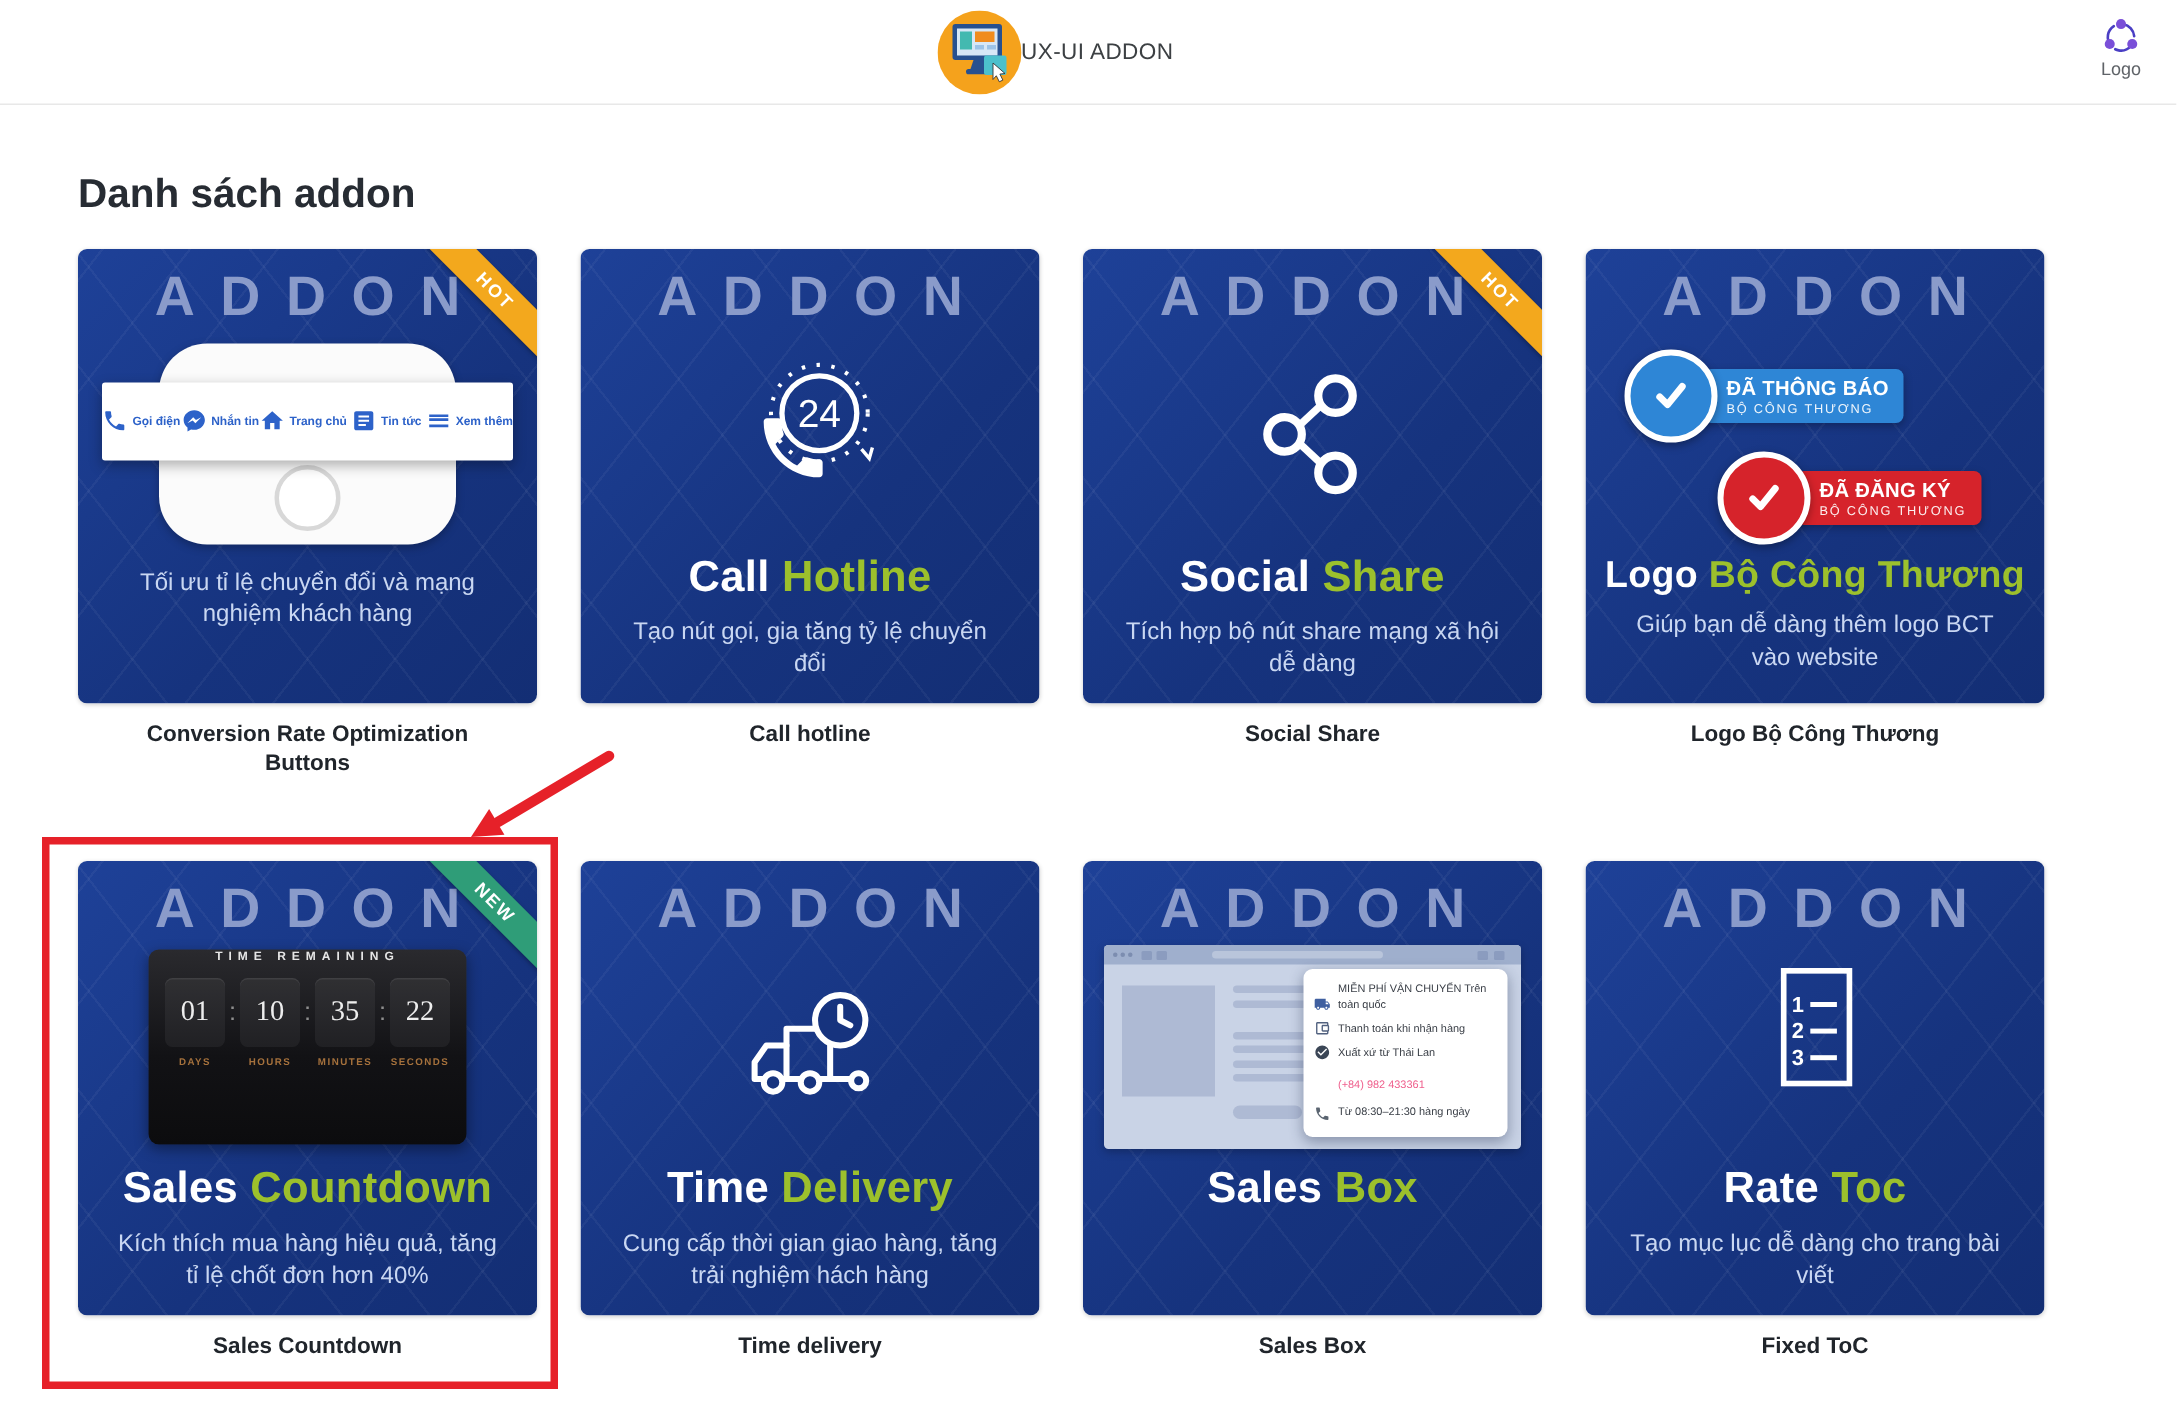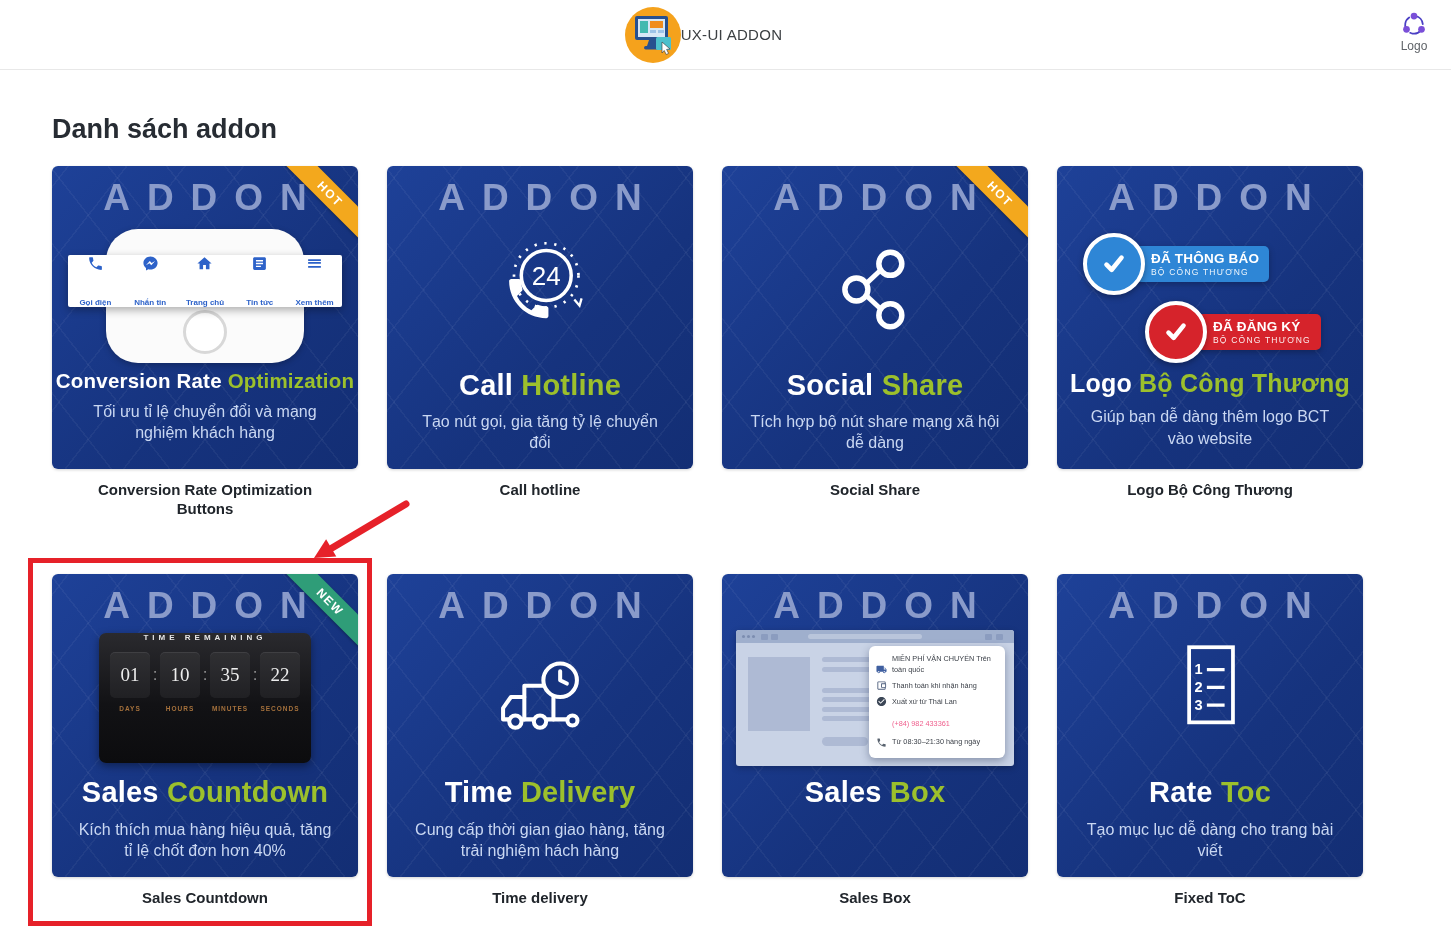--- a/index.html
+++ b/index.html
@@ -38,21 +38,21 @@
   .ribbon{position:absolute;top:0;right:0;width:86px;height:86px;overflow:hidden;border-top-right-radius:6px}
   .ribbon span{position:absolute;display:block;width:124px;padding:4px 0;color:#fff;font-weight:bold;font-size:12px;
     letter-spacing:1.5px;text-align:center;transform:rotate(45deg);right:-34px;top:17px;box-shadow:0 1px 3px rgba(0,0,0,.3)}
   .ribbon.hot span{background:#f3a81d}
   .ribbon.new span{background:#2f9d78}
 
   
   .phone{position:absolute;left:50%;transform:translateX(-50%);top:8px;width:198px;height:134px;background:#fbfbfb;border-radius:32px;box-shadow:0 2px 6px rgba(0,0,0,.25)}
   .home-btn{position:absolute;left:50%;transform:translateX(-50%);bottom:9px;width:38px;height:38px;border-radius:50%;border:3px solid #d8d8d8;background:#fff}
   .cro-bar{position:absolute;left:50%;transform:translateX(-50%);top:34px;width:274px;height:52px;background:#fff;box-shadow:0 3px 9px rgba(0,0,0,.32);display:flex;border-radius:2px}
-  .cro-item{flex:1;display:flex;flex-direction:column;align-items:center;justify-content:space-between;gap:3px}
+  .cro-item{flex:1;display:flex;align-items:center;justify-content:center;gap:3px}
   .cro-item svg{width:17px;height:17px;fill:#2d62c9}
   .cro-item span{font-size:8px;font-weight:bold;color:#2d62c9;white-space:nowrap}
 
   
   .cicon{position:absolute;left:50%;transform:translateX(-50%)}
 
   
   .bct{position:absolute;display:flex;align-items:center}
   .bct1{left:26px;top:12px}
   .bct2{left:88px;top:80px}
@@ -168,23 +168,20 @@
                 </svg>
               <span>Tin tức</span>
             </div>
             <div class="cro-item">
               <svg viewBox="0 0 24 24">
                   <path d="M3 18h18v-2.5H3V18zm0-5.75h18v-2.5H3v2.5zM3 6v2.5h18V6H3z"></path>
                 </svg>
               <span>Xem thêm</span>
             </div>
           </div>
-        </div>
-        <div class="tile-title t-sm">
-          <span>Conversion Rate</span> <span class="g">Optimization</span>
         </div>
         <div class="tile-desc">Tối ưu tỉ lệ chuyển đổi và mạng nghiệm khách hàng</div>
       </div>
       <figcaption>Conversion Rate Optimization Buttons</figcaption>
     </figure>
 
     <figure class="card">
       <div class="tile">
         <div class="brand">ADDON</div>
         <div class="illus">

